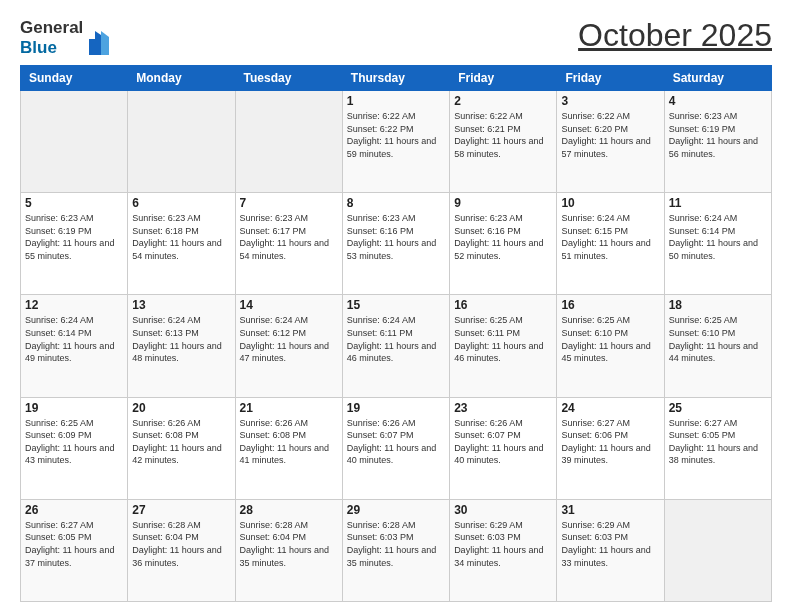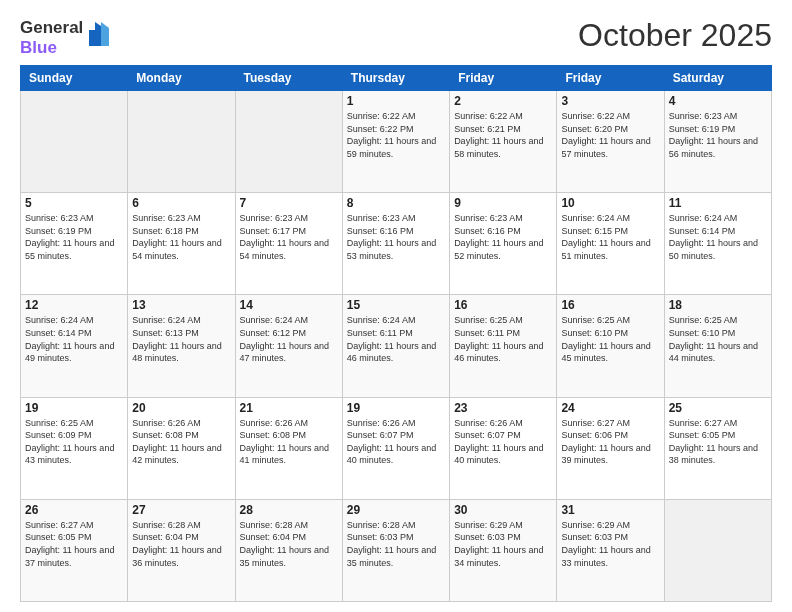--- a/index.html
+++ b/index.html
@@ -29,20 +29,21 @@
       align-items: flex-start;
     }
     .title-block {
       text-align: right;
     }
     .title-block h1 {
       font-size: 32px;
       font-weight: 300;
       color: #333;
       line-height: 1.1;
+      text-decoration: underline;
     }
     .title-block h2 {
       font-size: 15px;
       font-weight: normal;
       color: #555;
     }
     .calendar {
       width: 100%;
       border-collapse: collapse;
       flex: 1;
@@ -82,37 +83,37 @@
     .day-info {
       font-size: 9px;
       color: #333;
       line-height: 1.4;
     }
     .empty-cell {
       background: #f0f0f0 !important;
     }
     .logo-wrapper {
       display: flex;
-      align-items: flex-start;
+      align-items: flex-end;
       gap: 4px;
     }
     .logo-svg {
       margin-top: 2px;
     }
   </style>
 </head>
 <body>
 
 <div class="page">
   <div class="header">
     <div class="logo">
       <div class="logo-wrapper">
         <div style="font-size:17px; font-weight:bold; color:#333; line-height:1.15;">
           <span>General</span><br>
-          <span style="color:#8b5cf6;">Blue</span>
+          <span style="color:#0369a1;">Blue</span>
         </div>
         <svg class="logo-svg" width="22" height="28" viewBox="0 0 22 28">
           <polygon points="8,2 20,10 14,10 14,26 2,26 2,10 8,10" fill="#1565c0"></polygon>
           <polygon points="14,2 22,8 22,26 14,26" fill="#4da3e0"></polygon>
         </svg>
       </div>
     </div>
     <div class="title-block">
       <h1>October 2025</h1>
     </div>

